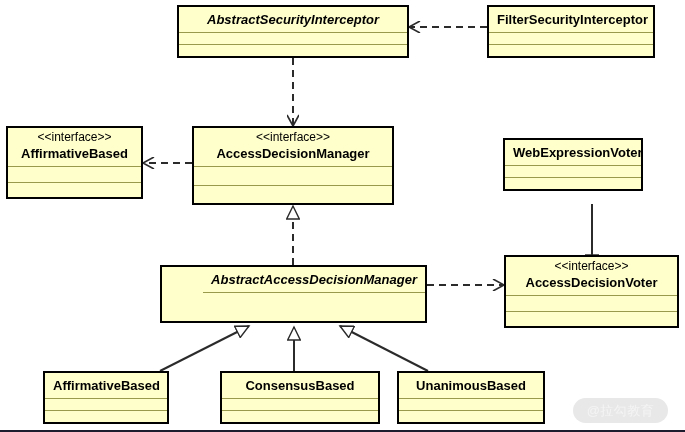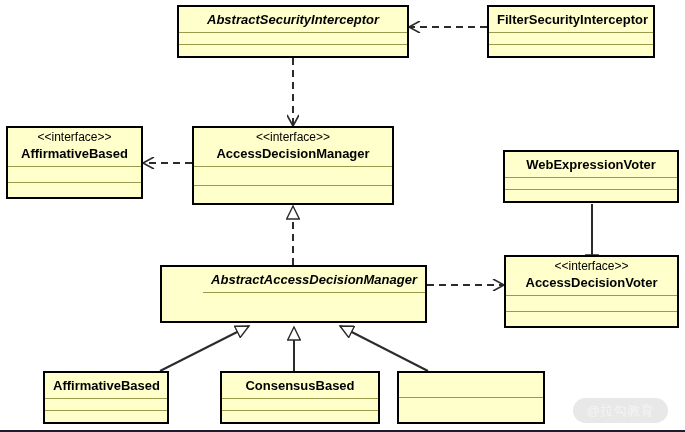--- a/index.html
+++ b/index.html
@@ -168,21 +168,21 @@
 
   <div class="uml-box" style="left:192px; top:126px; width:202px; height:79px;">
     <div class="uml-header">
       <span class="uml-stereotype">&lt;&lt;interface&gt;&gt;</span>
       <span class="uml-name">AccessDecisionManager</span>
     </div>
     <div class="uml-compartment first"></div>
     <div class="uml-compartment"></div>
   </div>
 
-  <div class="uml-box" style="left:503px; top:150px; width:176px; height:53px;">
+  <div class="uml-box" style="left:503px; top:138px; width:140px; height:53px;">
     <div class="uml-header">
       <span class="uml-name">WebExpressionVoter</span>
     </div>
     <div class="uml-compartment first"></div>
     <div class="uml-compartment"></div>
   </div>
 
   <div class="uml-box" style="left:160px; top:265px; width:267px; height:58px;align-items:flex-end;">
     <div class="uml-header">
       <span class="uml-name italic">AbstractAccessDecisionManager</span>
@@ -210,20 +210,23 @@
 
   <div class="uml-box" style="left:220px; top:371px; width:160px; height:53px;">
     <div class="uml-header">
       <span class="uml-name">ConsensusBased</span>
     </div>
     <div class="uml-compartment first"></div>
     <div class="uml-compartment"></div>
   </div>
 
   <div class="uml-box" style="left:397px; top:371px; width:148px; height:53px;">
+    <div class="uml-header">
+      <span class="uml-name">UnanimousBased</span>
+    </div>
     <div class="uml-compartment first"></div>
     <div class="uml-compartment"></div>
   </div>
 
   <div id="bottom-rule"></div>
 
   <div id="watermark">@拉勾教育</div>
 
 </div>
 

